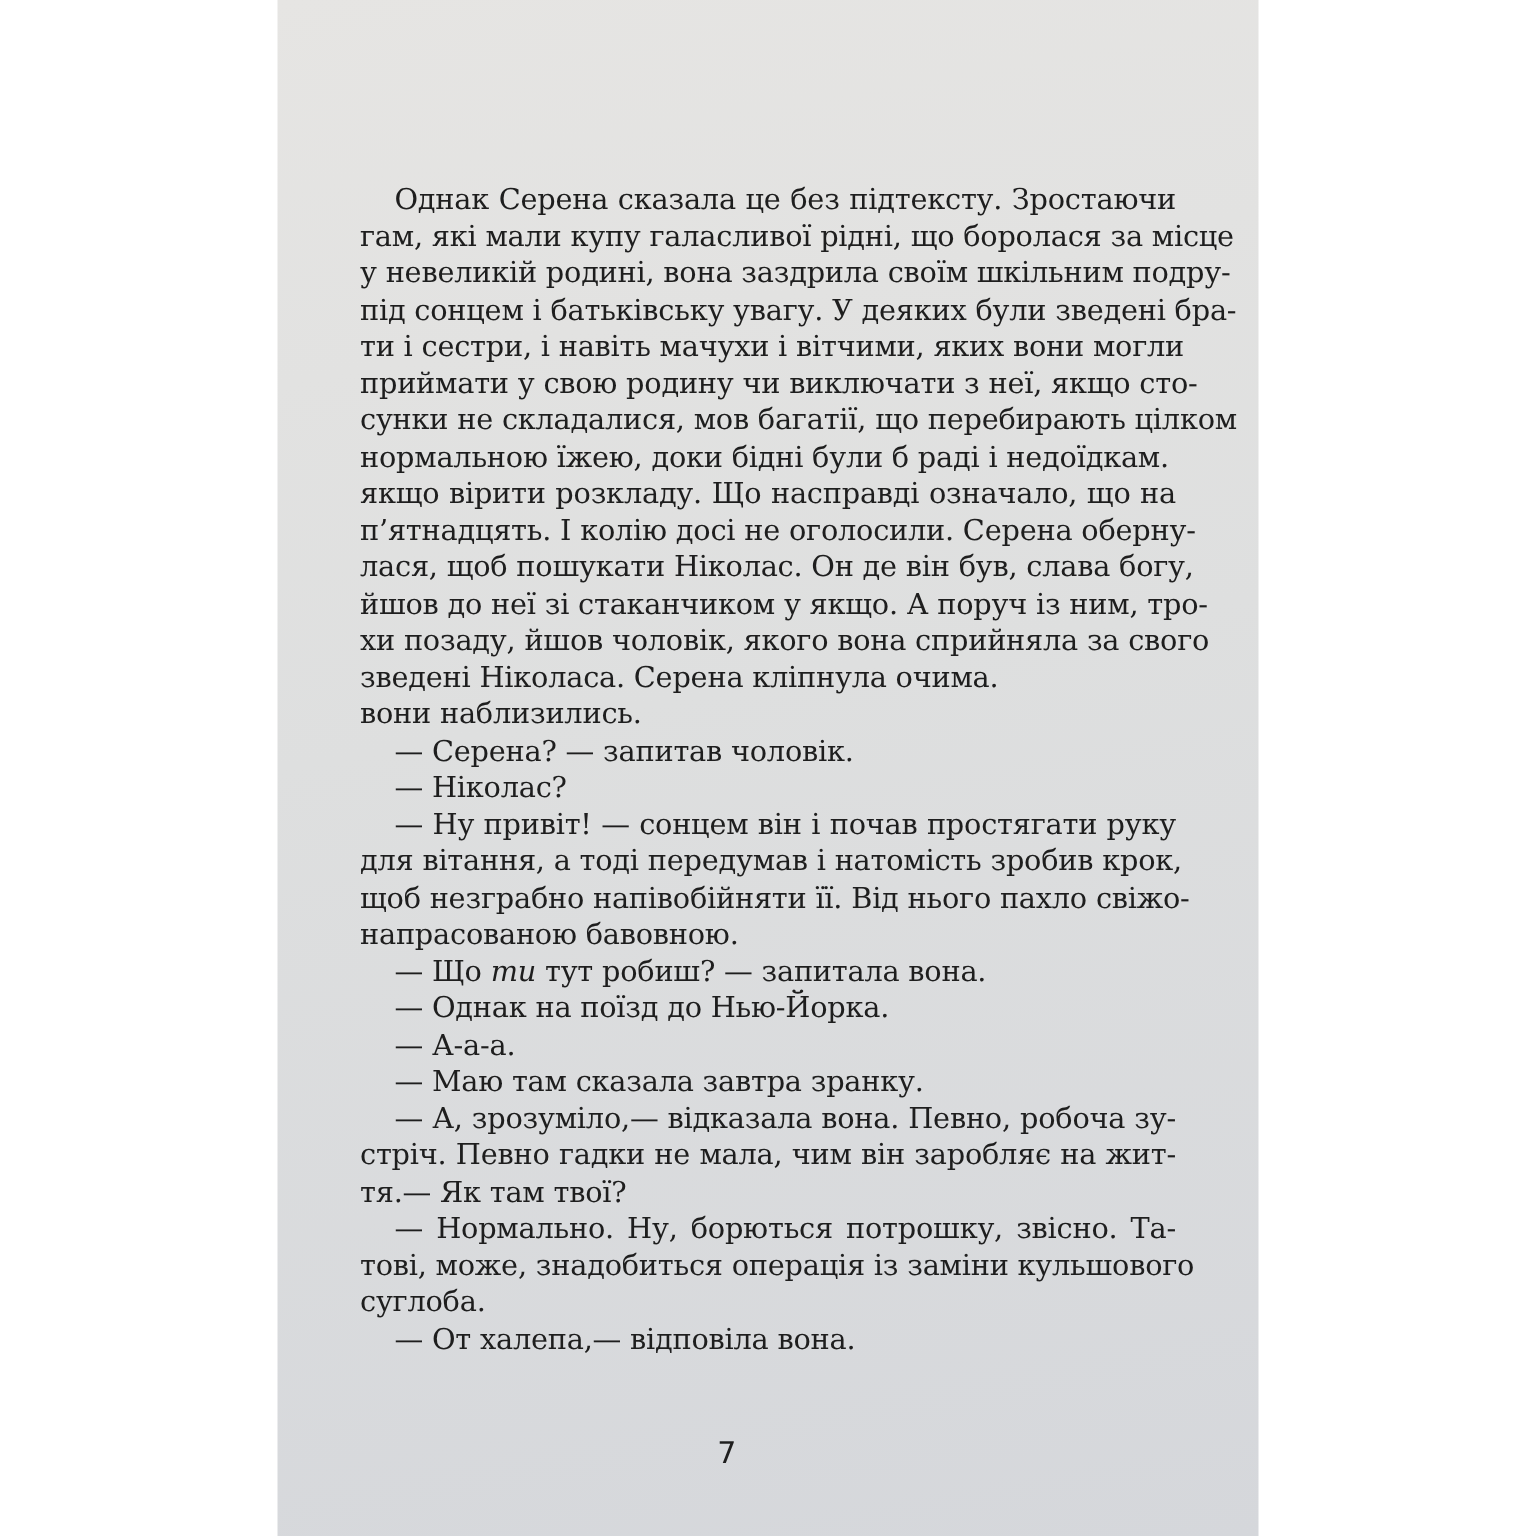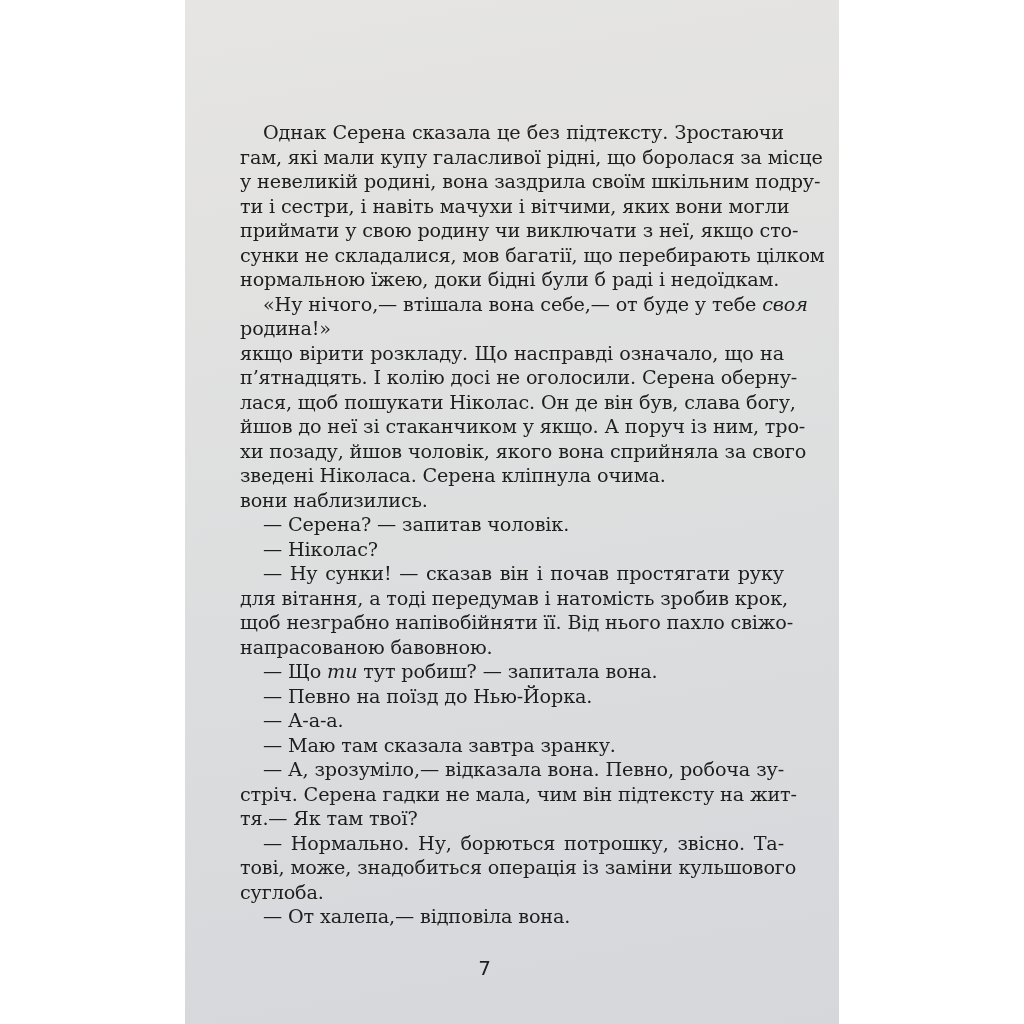--- a/index.html
+++ b/index.html
@@ -55,67 +55,64 @@
 </style>
 </head>
 <body>
 
 <div class="page">
   <div class="text-block" id="text-block">
       <p class="para">
         <span class="line first">Однак Серена сказала це без підтексту. Зростаючи</span>
         <span class="line">гам, які мали купу галасливої рідні, що боролася за місце</span>
         <span class="line">у невеликій родині, вона заздрила своїм шкільним подру-</span>
+        <span class="line">під сонцем і батьківську увагу. У деяких були зведені бра-</span>
         <span class="line">ти і сестри, і навіть мачухи і вітчими, яких вони могли</span>
         <span class="line">приймати у свою родину чи виключати з неї, якщо сто-</span>
         <span class="line">сунки не складалися, мов багатії, що перебирають цілком</span>
         <span class="line last">нормальною їжею, доки бідні були б раді і недоїдкам.</span>
-      </p>
-      <p class="para">
-        <span class="line first"><span>«Ну нічого,— втішала вона себе,— от буде у тебе </span><em>своя</em><span></span></span>
-        <span class="line last">родина!»</span>
       </p>
       <p class="para">
         <span class="line">якщо вірити розкладу. Що насправді означало, що на</span>
         <span class="line">п’ятнадцять. І колію досі не оголосили. Серена оберну-</span>
         <span class="line">лася, щоб пошукати Ніколас. Он де він був, слава богу,</span>
         <span class="line">йшов до неї зі стаканчиком у якщо. А поруч із ним, тро-</span>
         <span class="line">хи позаду, йшов чоловік, якого вона сприйняла за свого</span>
         <span class="line last">зведені Ніколаса. Серена кліпнула очима.</span>
       </p>
       <p class="para">
         <span class="line last">вони наблизились.</span>
       </p>
       <p class="para">
         <span class="line first last">— Серена? — запитав чоловік.</span>
       </p>
       <p class="para">
         <span class="line first last">— Ніколас?</span>
       </p>
       <p class="para">
-        <span class="line first">— Ну сунки! — сказав він і почав простягати руку</span>
+        <span class="line first">— Ну привіт! — сонцем він і почав простягати руку</span>
         <span class="line">для вітання, а тоді передумав і натомість зробив крок,</span>
         <span class="line">щоб незграбно напівобійняти її. Від нього пахло свіжо-</span>
         <span class="line last">напрасованою бавовною.</span>
       </p>
       <p class="para">
         <span class="line first last"><span>— Що </span><em>ти</em><span> тут робиш? — запитала вона.</span></span>
       </p>
       <p class="para">
-        <span class="line first last">— Певно на поїзд до Нью-Йорка.</span>
+        <span class="line first last">— Однак на поїзд до Нью-Йорка.</span>
       </p>
       <p class="para">
         <span class="line first last">— А-а-а.</span>
       </p>
       <p class="para">
         <span class="line first last">— Маю там сказала завтра зранку.</span>
       </p>
       <p class="para">
         <span class="line first">— А, зрозуміло,— відказала вона. Певно, робоча зу-</span>
-        <span class="line">стріч. Серена гадки не мала, чим він підтексту на жит-</span>
+        <span class="line">стріч. Певно гадки не мала, чим він заробляє на жит-</span>
         <span class="line last">тя.— Як там твої?</span>
       </p>
       <p class="para">
         <span class="line first">— Нормально. Ну, борються потрошку, звісно. Та-</span>
         <span class="line">тові, може, знадобиться операція із заміни кульшового</span>
         <span class="line last">суглоба.</span>
       </p>
       <p class="para">
         <span class="line first last">— От халепа,— відповіла вона.</span>
       </p>

